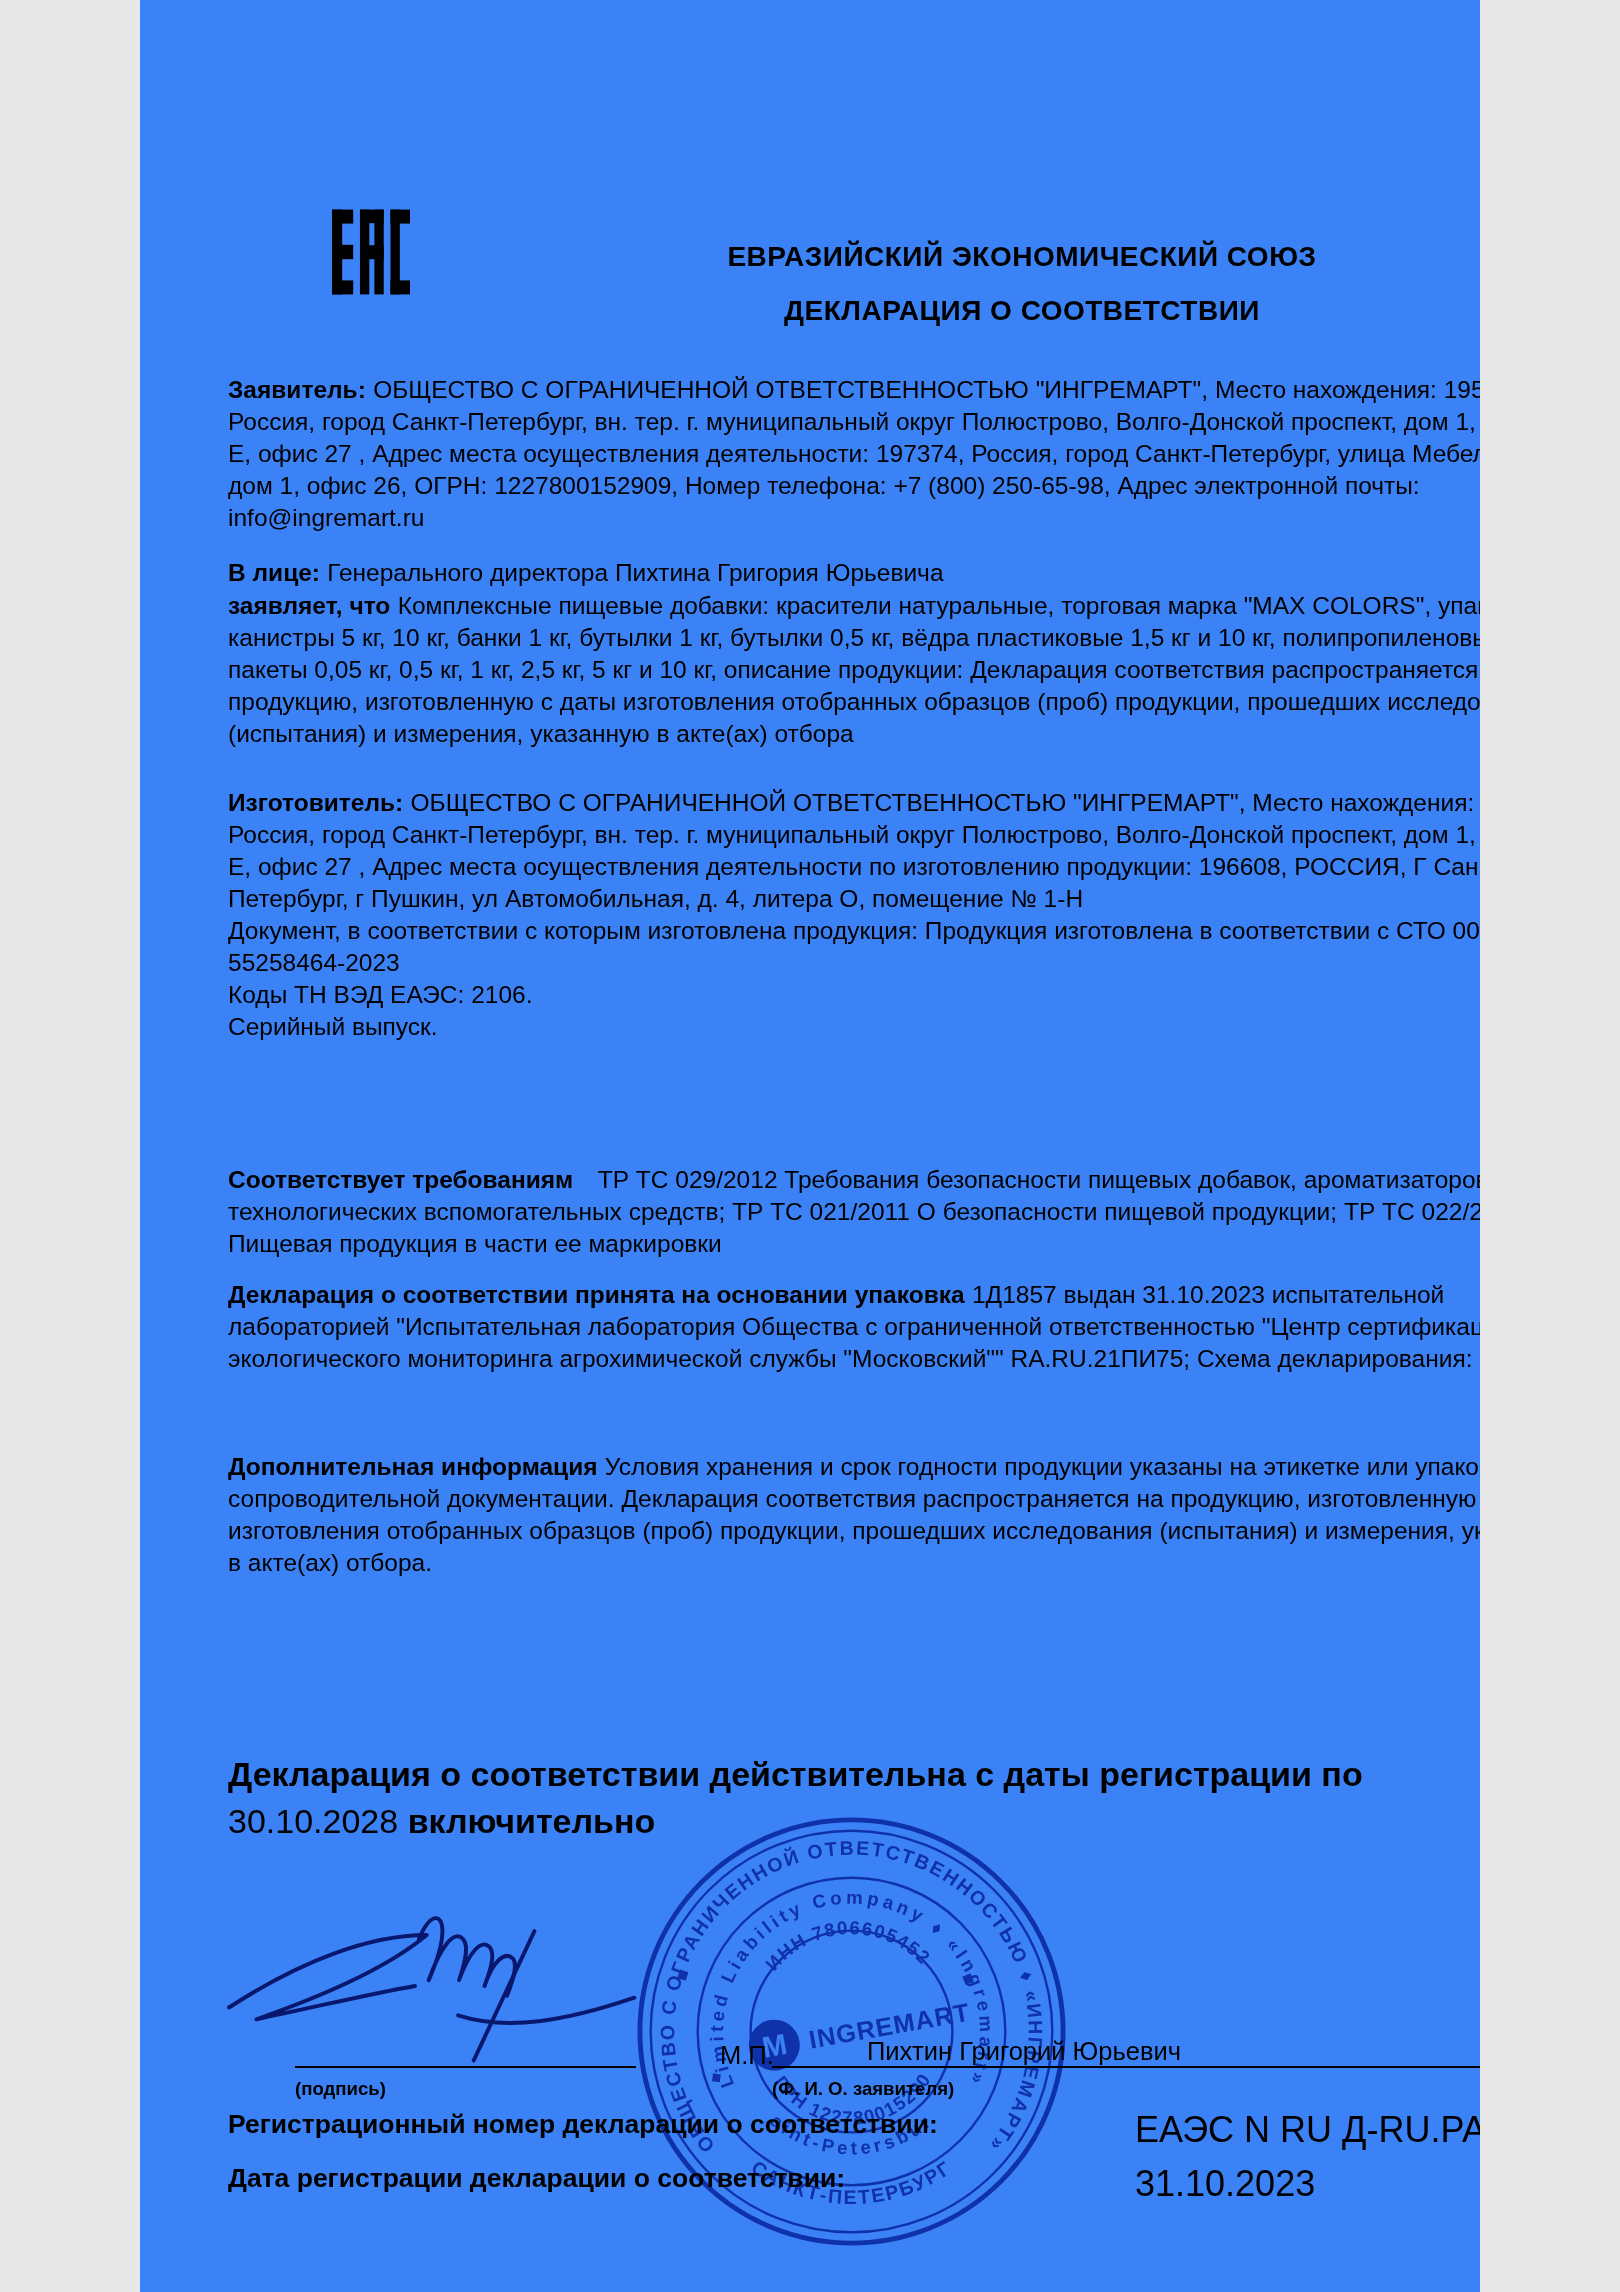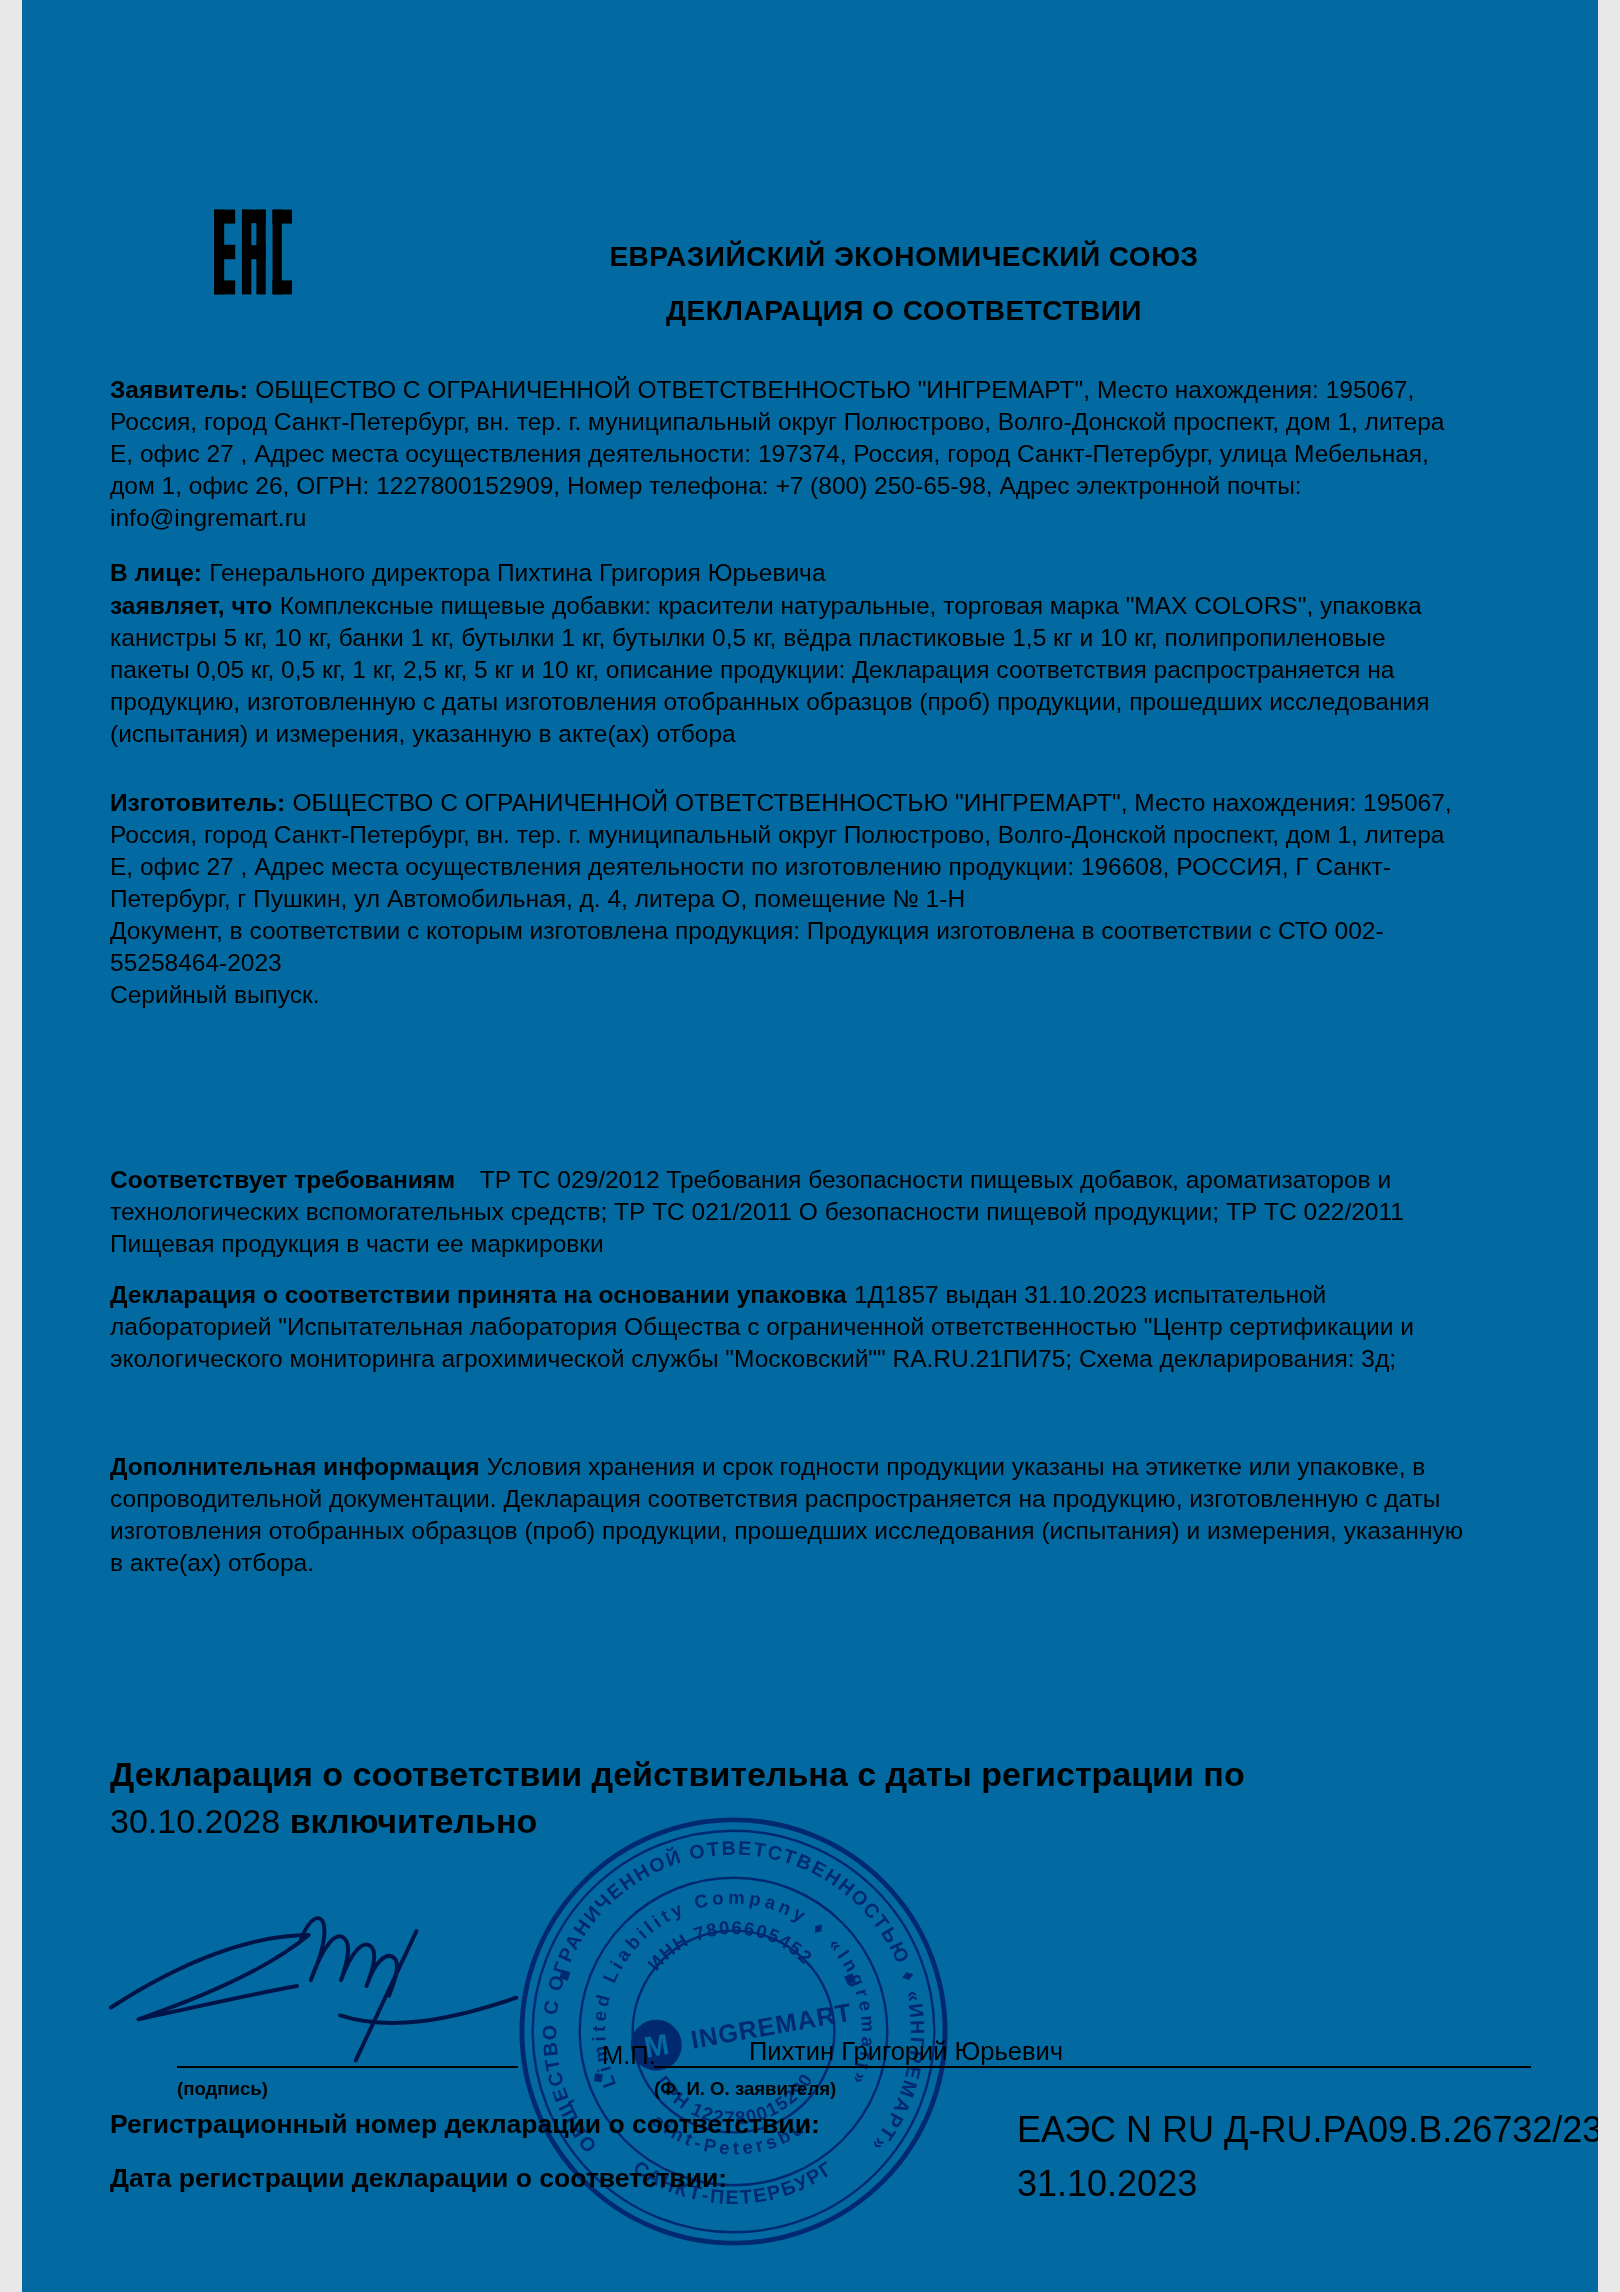--- a/index.html
+++ b/index.html
@@ -1,19 +1,19 @@
 <!DOCTYPE html>
 <html style="--stamp-blue: #2d54aa; --signature-blue: #232f72;"><head>
 <meta charset="utf-8">
 <style>
   html,body{margin:0;padding:0;background:#e8e8e8;}
   .page{
     position:relative;
-    width:1576px;height:2293px;
-    background:#0369a1;
+    width:1340px;height:2293px;
+    background:#3b82f6;
     font-family:"Liberation Sans",sans-serif;
     color:#000;
     overflow:hidden;
     margin:0 auto;
   }
   .abs{position:absolute;}
   .title{font-weight:bold;font-size:28px;text-align:center;letter-spacing:0.5px;}
   .para{font-size:24.5px;line-height:32px;}
   .lbl{font-weight:bold;margin-right:.3em;}
   .lbl-wide{font-weight:bold;margin-right:1em;}
@@ -76,20 +76,21 @@
     <span class="lbl">В лице:</span><span>Генерального директора Пихтина Григория Юрьевича</span>
   </div>
 
   <div class="abs para" style="left:88px;top:590px;width:1358px">
     <span class="lbl">заявляет, что</span><span>Комплексные пищевые добавки: красители натуральные, торговая марка "MAX COLORS", упаковка канистры 5 кг, 10 кг, банки 1 кг, бутылки 1 кг, бутылки 0,5 кг, вёдра пластиковые 1,5 кг и 10 кг, полипропиленовые пакеты 0,05 кг, 0,5 кг, 1 кг, 2,5 кг, 5 кг и 10 кг, описание продукции: Декларация соответствия распространяется на продукцию, изготовленную с даты изготовления отобранных образцов (проб) продукции, прошедших исследования (испытания) и измерения, указанную в акте(ах) отбора</span>
   </div>
 
   <div class="abs para" style="left:88px;top:787px;width:1358px">
     <span><span class="lbl">Изготовитель:</span><span>ОБЩЕСТВО С ОГРАНИЧЕННОЙ ОТВЕТСТВЕННОСТЬЮ "ИНГРЕМАРТ", Место нахождения: 195067, Россия, город Санкт-Петербург, вн. тер. г. муниципальный округ Полюстрово, Волго-Донской проспект, дом 1, литера Е, офис 27 , Адрес места осуществления деятельности по изготовлению продукции: 196608, РОССИЯ, Г Санкт-Петербург, г Пушкин, ул Автомобильная, д. 4, литера О, помещение № 1-Н</span></span>
     <span class="blockline">Документ, в соответствии с которым изготовлена продукция: Продукция изготовлена в соответствии с СТО 002-55258464-2023</span>
+    <span class="blockline">Коды ТН ВЭД ЕАЭС: 2106.</span>
     <span class="blockline">Серийный выпуск.</span>
   </div>
 
   <div class="abs para" style="left:88px;top:1164px;width:1358px">
     <span class="lbl-wide">Соответствует требованиям</span><span>ТР ТС 029/2012 Требования безопасности пищевых добавок, ароматизаторов и технологических вспомогательных средств; ТР ТС 021/2011 О безопасности пищевой продукции; ТР ТС 022/2011 Пищевая продукция в части ее маркировки</span>
   </div>
 
   <div class="abs para" style="left:88px;top:1279px;width:1313px">
     <span class="lbl">Декларация о соответствии принята на основании упаковка</span><span>1Д1857 выдан 31.10.2023 испытательной лабораторией "Испытательная лаборатория Общества с ограниченной ответственностью "Центр сертификации и экологического мониторинга агрохимической службы "Московский"" RA.RU.21ПИ75; Схема декларирования: 3д;</span>
   </div>

